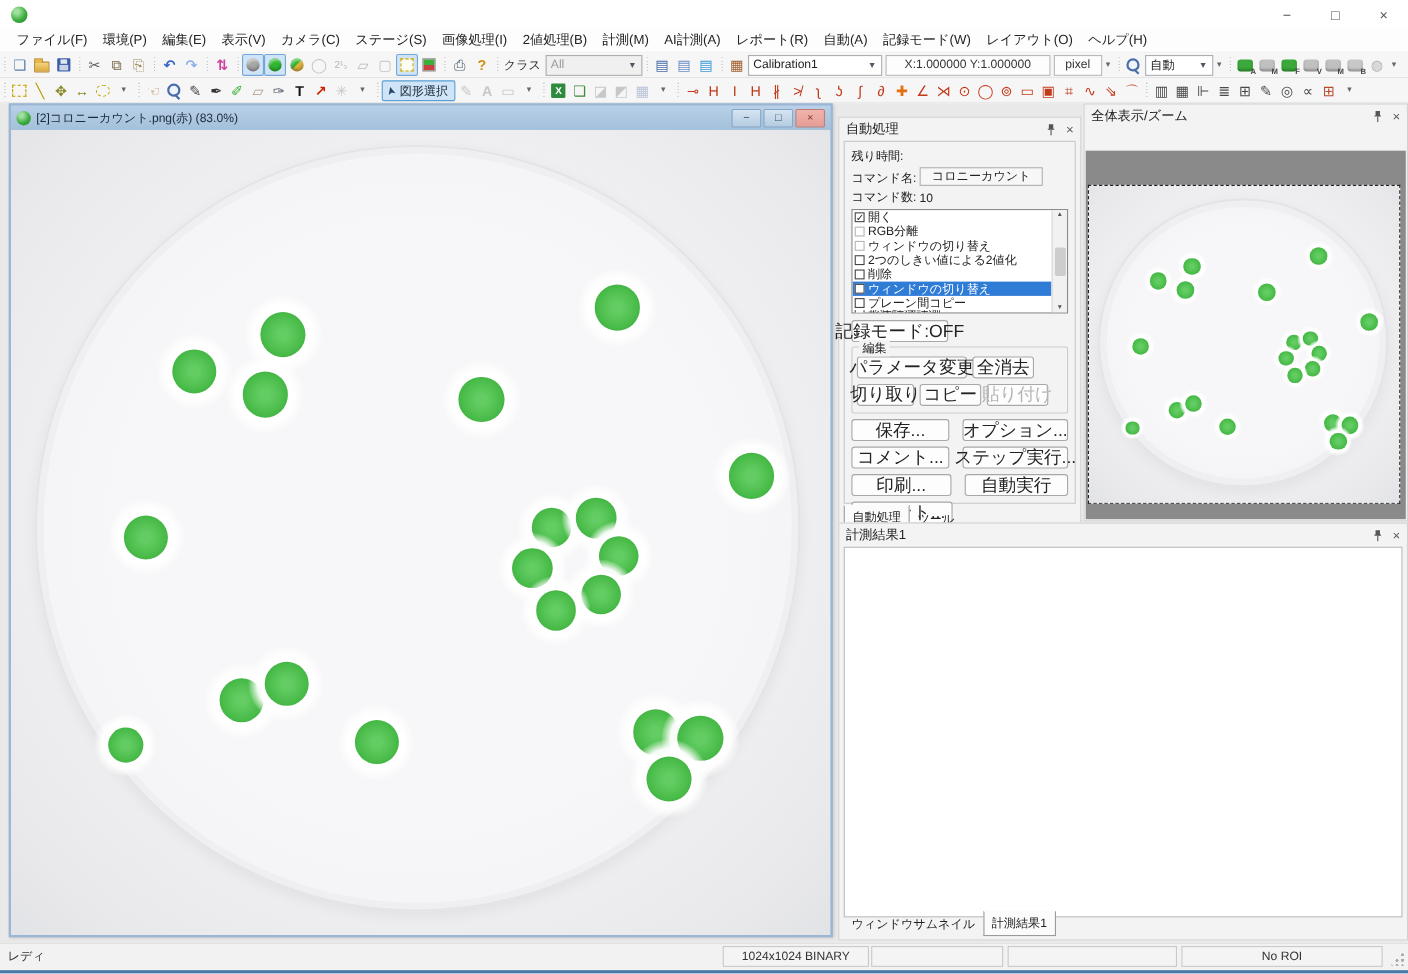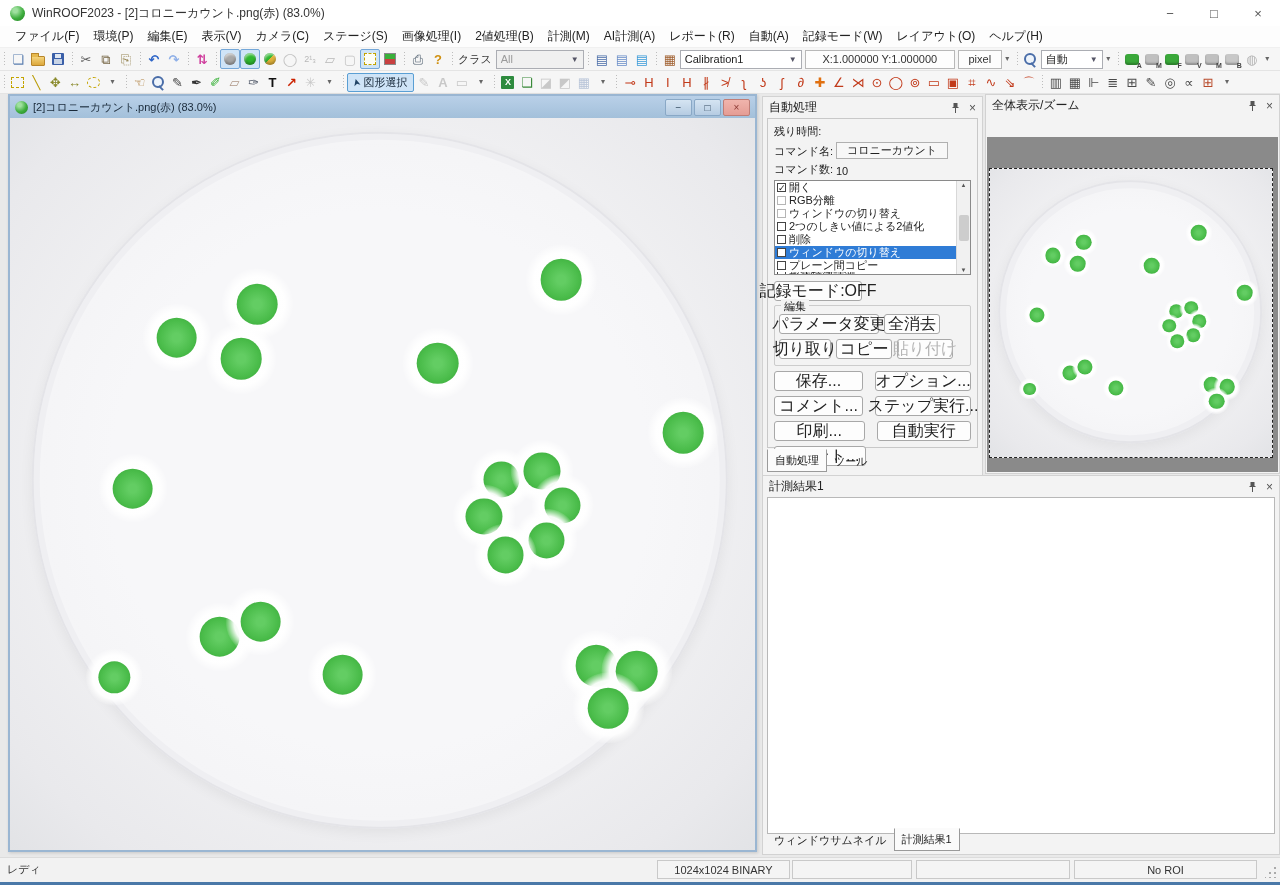--- a/index.html
+++ b/index.html
@@ -68,21 +68,21 @@
   .colony .core{position:absolute;left:50%;top:50%;transform:translate(-50%,-50%);width:58%;aspect-ratio:1;border-radius:50%;background:radial-gradient(circle,#63cd63 15%,#4abc4a 60%,#3cab3c 88%,rgba(80,190,80,.25) 100%);filter:blur(.4px)}
 
   
   .panel{position:absolute;background:#f3f3f3;border:1px solid #d2d2d2}
   .p-title{height:21px;display:flex;align-items:center;padding:0 6px;font-size:12px;color:#222}
   .p-tools{margin-left:auto;display:flex;align-items:center;gap:9px;color:#555}
   .p-close{font-size:12px;line-height:1;color:#555}
   .pin-svg{display:block}
 
   
-  #autopanel{left:762px;top:2px;width:221px;height:380px}
+  #autopanel{left:762px;top:12px;width:221px;height:380px}
   .ap-body{position:absolute;left:4px;right:4px;top:21px;bottom:27px;border:1px solid #c8c8c8;background:#f3f3f3;padding:5px 6px;font-size:11px}
   .ap-row{display:flex;align-items:flex-end;margin-bottom:3px}
   .ap-lab{width:62px;flex:0 0 auto;color:#222}
   .ap-val{color:#222}
   .namebox{width:112px;height:17px;border:1px solid #b0b0b0;background:#f7f7f7;display:flex;align-items:center;justify-content:center;font-size:11px}
   .chk-list{height:95px;border:1px solid #8a8a8a;background:#fff;position:relative;overflow:hidden;margin:2px 0 6px 0}
   .chk-rows{position:absolute;left:0;top:0;right:14px;bottom:0;overflow:hidden}
   .chk-row{height:13px;display:flex;align-items:center;padding-left:2px;white-space:nowrap;font-size:11px}
   .chk-row.sel{background:#2f7cd6;color:#fff}
   .chk-box{width:9px;height:9px;border:1px solid #444;background:#fff;margin-right:3px;flex:0 0 auto;font-size:9px;line-height:8px;text-align:center;color:#222}
@@ -128,21 +128,20 @@
   #bottomedge{position:absolute;left:0;bottom:0;width:1280px;height:3px;background:#4a78a8}
 
   .selbtn{height:19px;display:inline-flex;align-items:center;background:#cfe4f7;border:1px solid #5a9fd4;border-radius:2px;padding:0 6px 0 4px;font-size:11px;color:#123;gap:3px}
   .selbtn .cur{font-size:10px;color:#246;transform:rotate(-105deg)}
 </style>
 </head>
 <body>
 
 <div id="titlebar">
   <span class="appicon"></span>
-  <span id="titletext">WinROOF2023 - [2]コロニーカウント.png(赤) (83.0%)</span>
   <span class="wctrls">
     <span class="wbtn">−</span>
     <span class="wbtn">□</span>
     <span class="wbtn">×</span>
   </span>
 </div>
 
 <div id="menubar">
     <span class="mitem">ファイル(F)</span>
     <span class="mitem">環境(P)</span>

